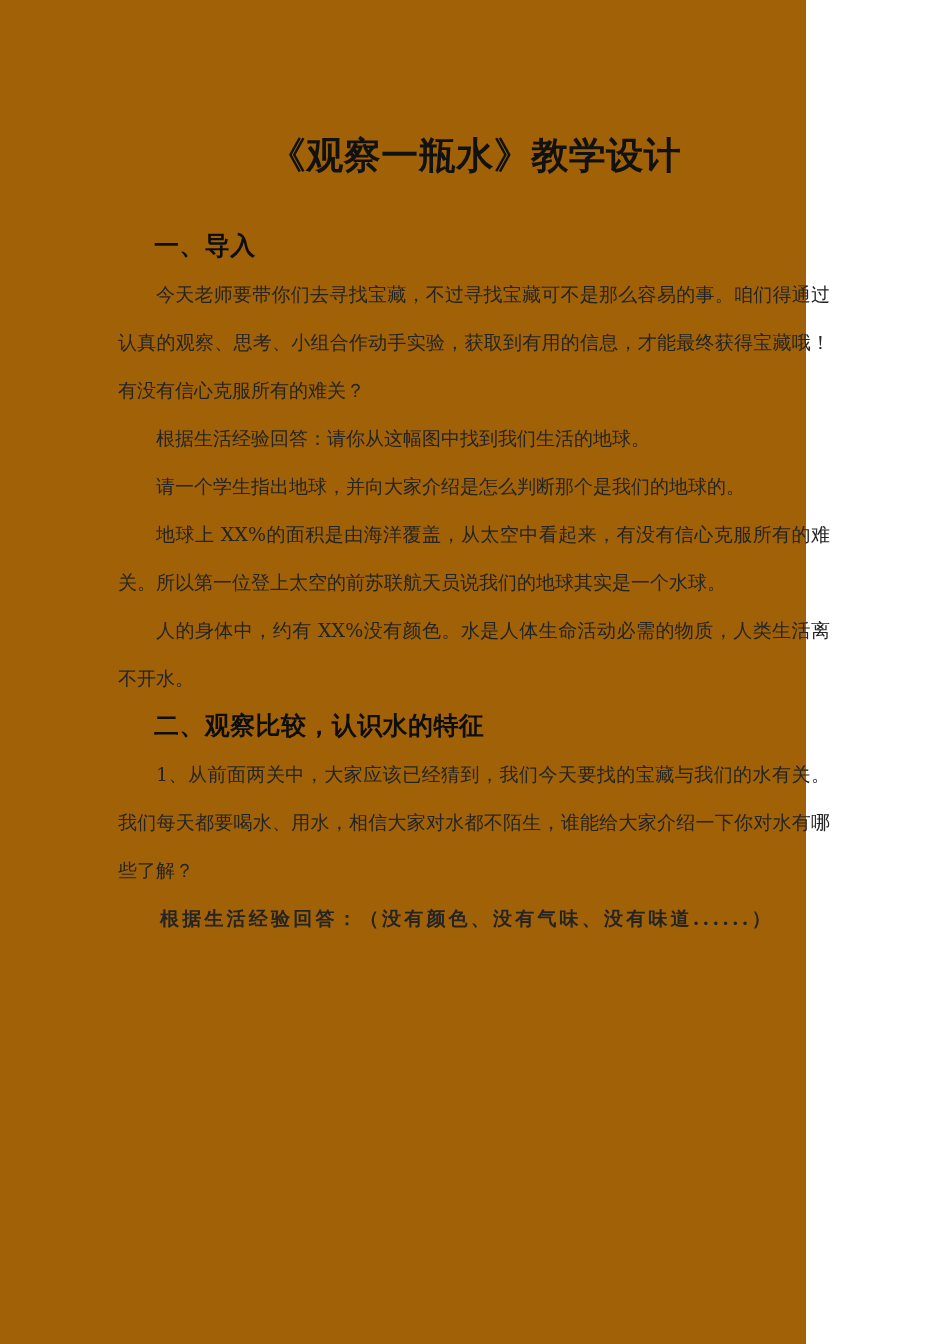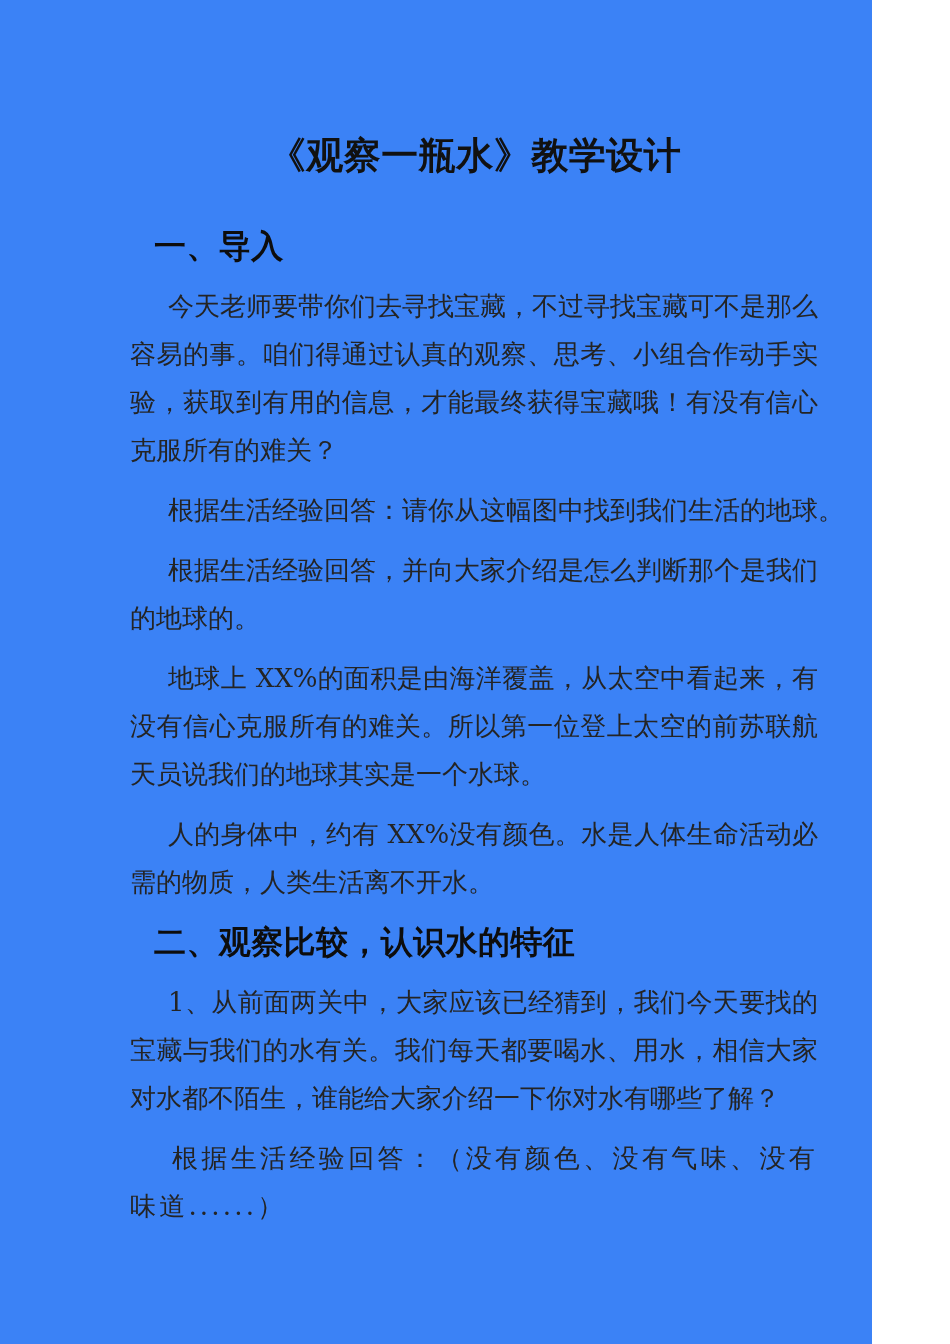--- a/index.html
+++ b/index.html
@@ -12,23 +12,23 @@
     width: 950px;
     height: 1344px;
     font-family: "Liberation Serif", "DejaVu Serif", serif;
     color: #1a1a1a;
     -webkit-font-smoothing: antialiased;
     overflow: hidden;
   }
 
   .page {
     position: relative;
-    width: 872px;
+    width: 806px;
     height: 1344px;
-    background: #3b82f6;
+    background: #a16207;
     box-sizing: border-box;
   }
 
   
   .doc-title {
     position: absolute;
     left: 0;
     top: 132px;
     width: 950px;
     text-align: center;
@@ -46,56 +46,57 @@
     position: absolute;
     left: 118px;
     top: 222px;
     width: 712px;
   }
 
   
   .sec-head {
     font-family: "DejaVu Sans", "Liberation Sans", sans-serif;
     font-weight: bold;
-    font-size: 32px;
+    font-size: 25px;
     line-height: 48px;
     letter-spacing: 0.4px;
     color: #0d0d0d;
     text-indent: 36px;
     margin: 0;
     white-space: nowrap;
   }
 
   
   .para {
     font-family: "DejaVu Serif", "Liberation Serif", serif;
     font-weight: 400;
-    font-size: 26px;
+    font-size: 19px;
     line-height: 48px;
     color: #242424;
-    margin: 12px;
+    margin: 0;
     text-indent: 38px;
     text-align: justify;
     text-justify: inter-ideograph;
     letter-spacing: 0px;
     word-spacing: 0px;
   }
 
   
   .para.emph {
     font-weight: 600;
     color: #171717;
     text-indent: 34px;
     white-space: nowrap;
   }
 
   
   .para.tracked {
     letter-spacing: 3.2px;
     text-indent: 42px;
+    font-weight: bold;
   }
 
   
   .para.nowrap {
     white-space: nowrap;
   }
 </style>
 </head>
 <body>
 
@@ -104,21 +105,21 @@
   <div class="doc-title">《观察一瓶水》教学设计</div>
 
   <div class="body-col">
 
     <p class="sec-head">一、导入</p>
 
     <p class="para">今天老师要带你们去寻找宝藏，不过寻找宝藏可不是那么容易的事。咱们得通过认真的观察、思考、小组合作动手实验，获取到有用的信息，才能最终获得宝藏哦！有没有信心克服所有的难关？</p>
 
     <p class="para nowrap">根据生活经验回答：请你从这幅图中找到我们生活的地球。</p>
 
-    <p class="para">根据生活经验回答，并向大家介绍是怎么判断那个是我们的地球的。</p>
+    <p class="para">请一个学生指出地球，并向大家介绍是怎么判断那个是我们的地球的。</p>
 
     <p class="para">地球上 XX%的面积是由海洋覆盖，从太空中看起来，有没有信心克服所有的难关。所以第一位登上太空的前苏联航天员说我们的地球其实是一个水球。</p>
 
 
     <p class="para">人的身体中，约有 XX%没有颜色。水是人体生命活动必需的物质，人类生活离不开水。</p>
 
     <p class="sec-head">二、观察比较，认识水的特征</p>
 
     <p class="para">1、从前面两关中，大家应该已经猜到，我们今天要找的宝藏与我们的水有关。我们每天都要喝水、用水，相信大家对水都不陌生，谁能给大家介绍一下你对水有哪些了解？</p>
 

